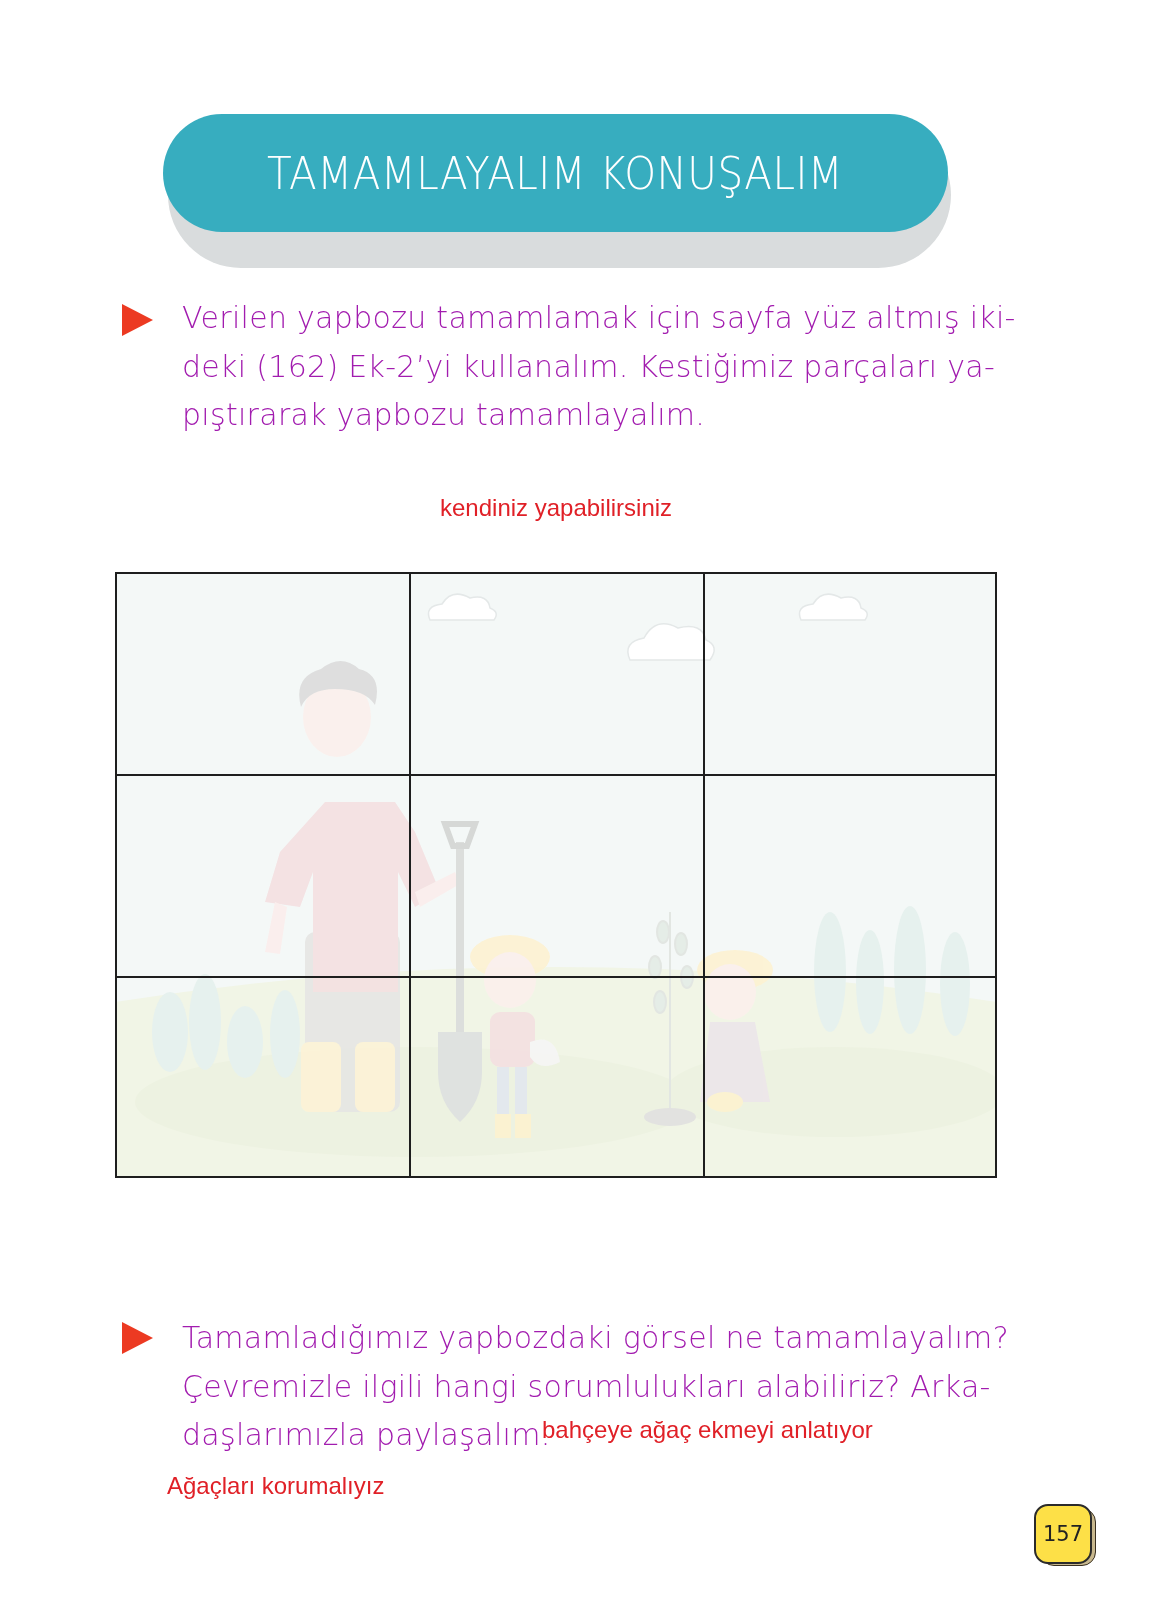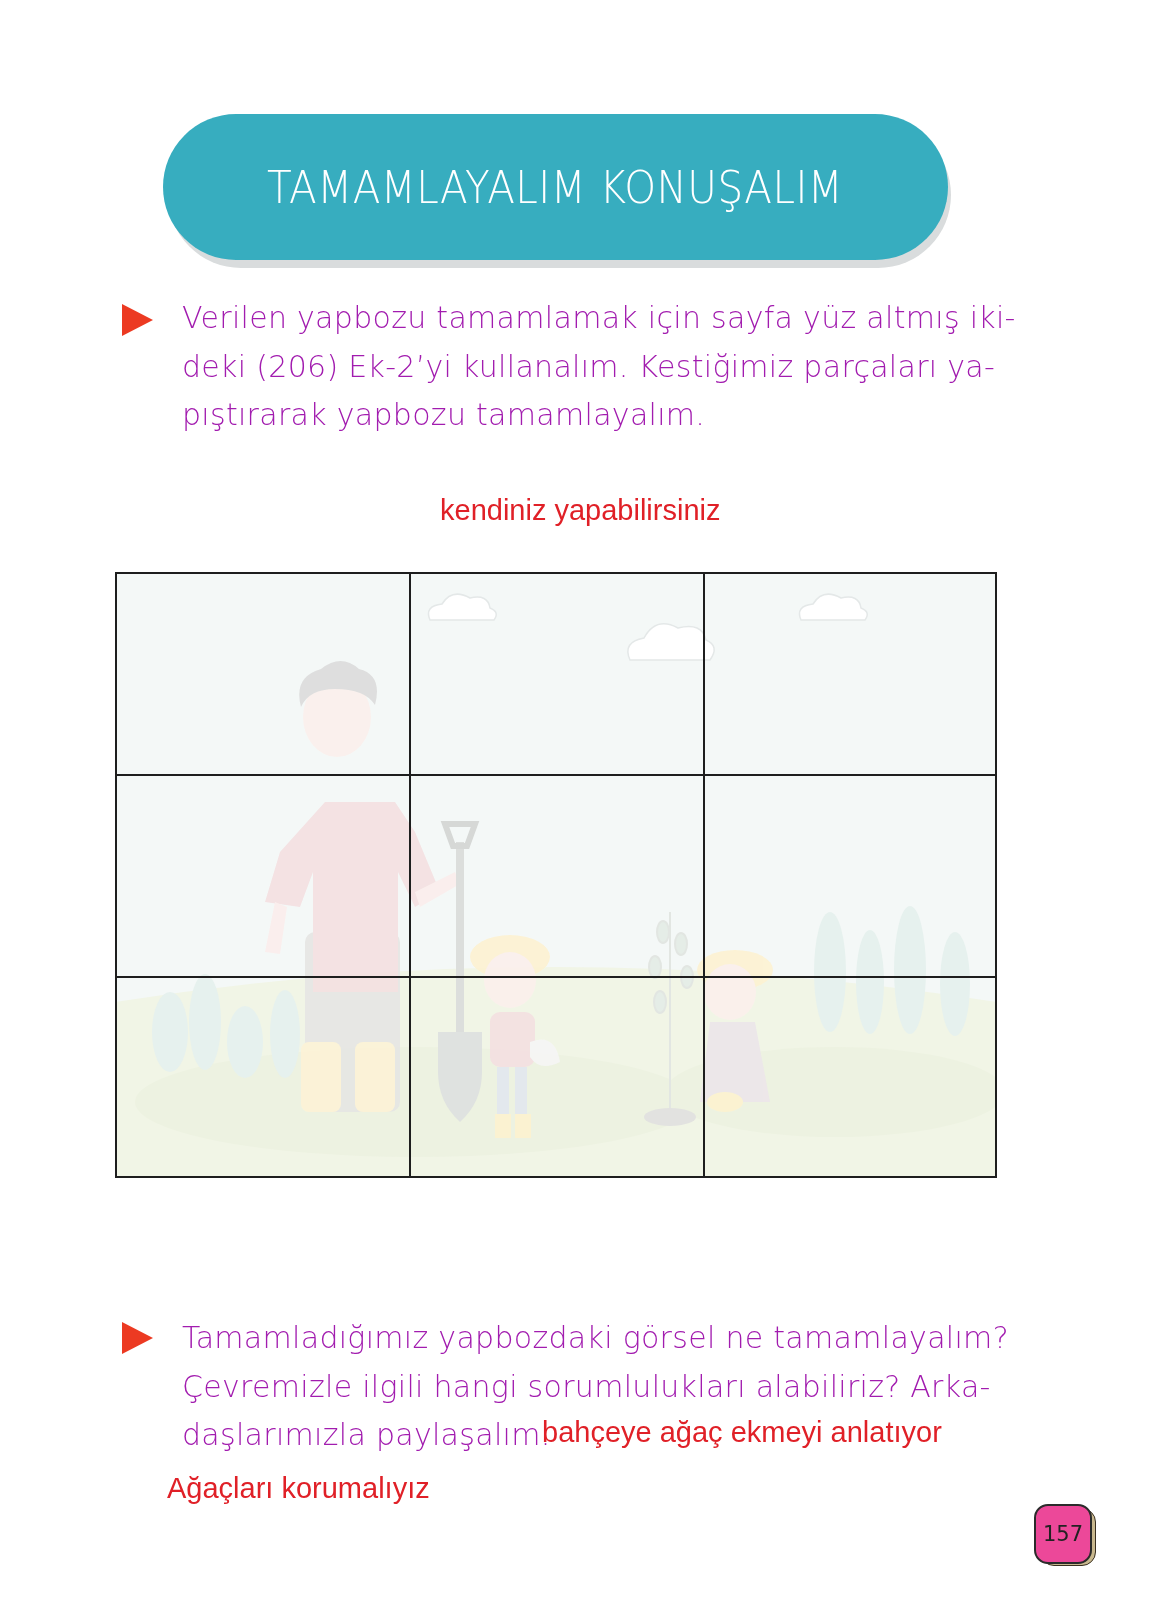--- a/index.html
+++ b/index.html
@@ -6,21 +6,21 @@
     body {
       width: 1151px; height: 1624px; position: relative; overflow: hidden;
       font-family: "DejaVu Sans", sans-serif; color: #1c1c1c;
     }
     
     .pill-shadow {
       position: absolute; left: 168px; top: 122px; width: 783px; height: 146px;
       border-radius: 73px; background: #d9dcdd;
     }
     .pill {
-      position: absolute; left: 163px; top: 114px; width: 785px; height: 146px;
+      position: absolute; left: 163px; top: 114px; width: 785px; height: 118px;
       border-radius: 73px; background: #37adbf;
       display: flex; align-items: center; justify-content: center;
     }
     .pill-title {
       color: #ffffff; font-family: "DejaVu Sans", sans-serif; font-weight: 300;
       font-size: 44px; letter-spacing: 0.5px; transform: scaleX(0.92);
       white-space: nowrap;
     }
     
     .bullet {
@@ -29,21 +29,21 @@
       border-left: 31px solid #ec3a22;
     }
     .instr {
       position: absolute; left: 182px; width: 800px;
       font-family: "DejaVu Sans", sans-serif; font-weight: 300; font-size: 30px;
       line-height: 48.5px; color: #a21caf; letter-spacing: 0.3px;
     }
     .instr .line { display: block; white-space: nowrap; }
     .answer {
       position: absolute; color: #e02027; font-family: "Liberation Sans", sans-serif;
-      font-size: 29px; white-space: nowrap;
+      font-size: 24px; white-space: nowrap;
     }
     
     .puzzle {
       position: absolute; left: 115px; top: 572px; width: 882px; height: 606px;
       background: #f4f8f7; overflow: hidden;
     }
     .puzzle svg.scene { position: absolute; left: 0; top: 0; }
     .grid {
       position: absolute; left: 0; top: 0; width: 882px; height: 606px;
       display: grid; grid-template-columns: 294px 294px 294px;
@@ -53,37 +53,37 @@
     .cell { border-right: 2px solid #1e1e1e; border-bottom: 2px solid #1e1e1e; box-sizing: border-box; }
     .cell.c3 { border-right: none; }
     .cell.r3 { border-bottom: none; }
     
     .page-badge-shadow {
       position: absolute; left: 1040px; top: 1508px; width: 54px; height: 56px;
       border-radius: 14px; background: #c8b88e; border: 1.5px solid #3a3020;
     }
     .page-badge {
       position: absolute; left: 1034px; top: 1504px; width: 54px; height: 56px;
-      border-radius: 14px; background: #ec4899; border: 2px solid #2b2b2b;
+      border-radius: 14px; background: #fde047; border: 2px solid #2b2b2b;
       display: flex; align-items: center; justify-content: center;
       font-family: "DejaVu Sans", sans-serif; font-size: 21px; color: #222;
     }
   </style>
 </head>
 <body>
 
 <div class="pill-shadow"></div>
 <div class="pill">
   <span class="pill-title">TAMAMLAYALIM KONUŞALIM</span>
 </div>
 
 <div class="bullet" style="left:122px; top:304px;"></div>
 <div class="instr" style="top:294px;">
   <span class="line">Verilen yapbozu tamamlamak için sayfa yüz altmış iki-</span>
-  <span class="line">deki (206) Ek-2’yi kullanalım. Kestiğimiz parçaları ya-</span>
+  <span class="line">deki (162) Ek-2’yi kullanalım. Kestiğimiz parçaları ya-</span>
   <span class="line">pıştırarak yapbozu tamamlayalım.</span>
 </div>
 
 <div class="answer" style="left:440px; top:494px;">kendiniz yapabilirsiniz</div>
 
 <div class="puzzle">
   <svg class="scene" width="882" height="606" viewBox="0 0 882 606">
 
     <path d="M0 430 Q 440 360 882 430 L882 606 L0 606 Z" fill="#f1f5e6"></path>
     <ellipse cx="300" cy="530" rx="280" ry="55" fill="#edf2e1"></ellipse>

